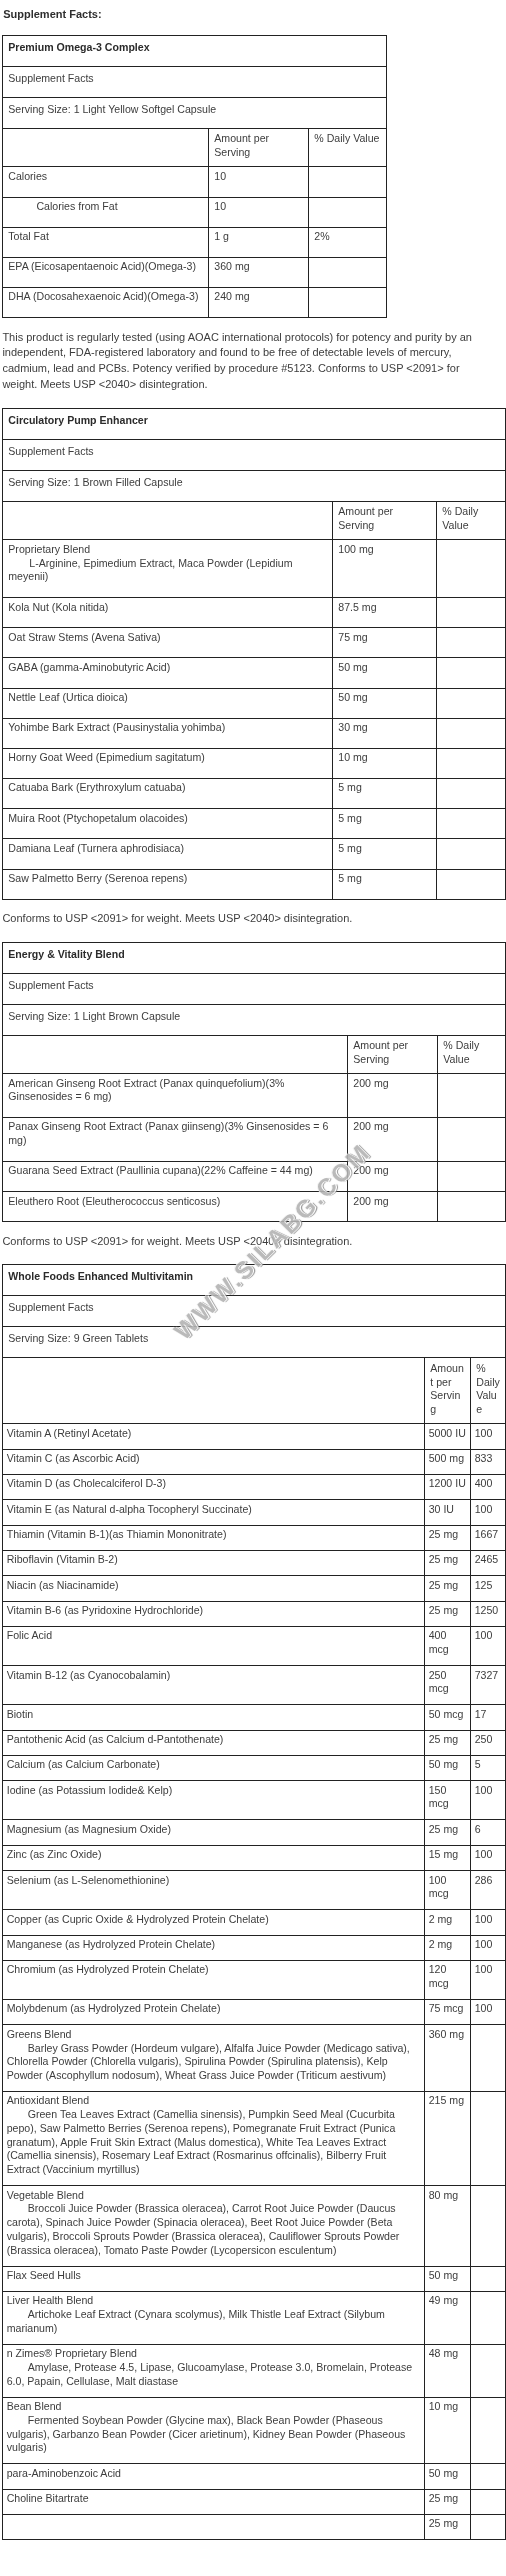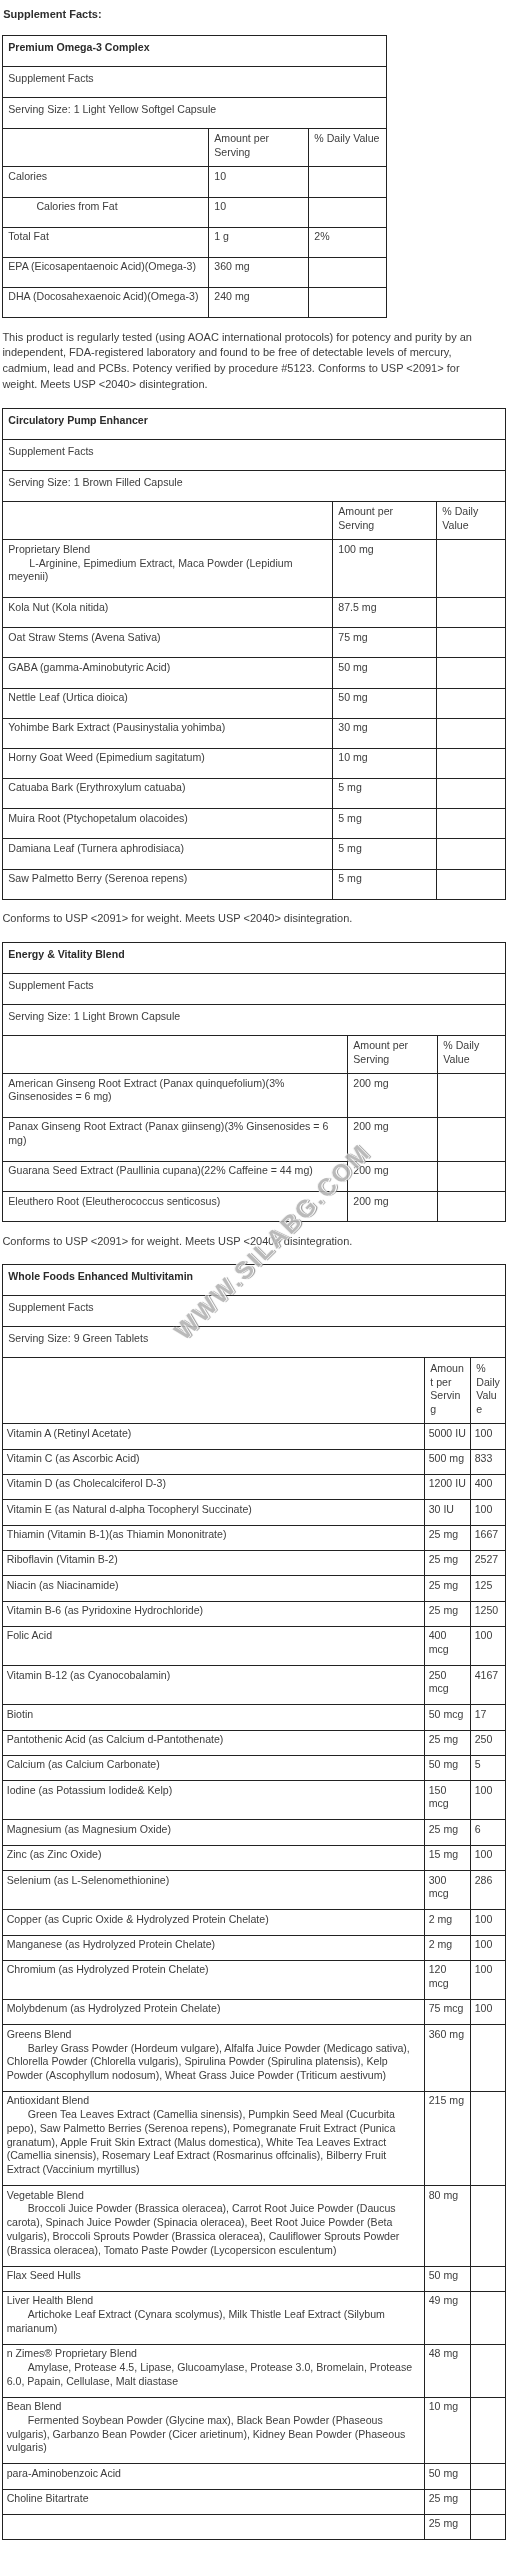--- a/index.html
+++ b/index.html
@@ -347,21 +347,21 @@
               <div>Thiamin (Vitamin B-1)(as Thiamin Mononitrate)</div>
             </td>
             <td class="amt">25 mg</td>
             <td class="dv">1667</td>
           </tr>
           <tr class="ing">
             <td class="name">
               <div>Riboflavin (Vitamin B-2)</div>
             </td>
             <td class="amt">25 mg</td>
-            <td class="dv">2527</td>
+            <td class="dv">2465</td>
           </tr>
           <tr class="ing">
             <td class="name">
               <div>Niacin (as Niacinamide)</div>
             </td>
             <td class="amt">25 mg</td>
             <td class="dv">125</td>
           </tr>
           <tr class="ing">
             <td class="name">
@@ -375,21 +375,21 @@
               <div>Folic Acid</div>
             </td>
             <td class="amt">400 mcg</td>
             <td class="dv">100</td>
           </tr>
           <tr class="ing">
             <td class="name">
               <div>Vitamin B-12 (as Cyanocobalamin)</div>
             </td>
             <td class="amt">250 mcg</td>
-            <td class="dv">4167</td>
+            <td class="dv">7327</td>
           </tr>
           <tr class="ing">
             <td class="name">
               <div>Biotin</div>
             </td>
             <td class="amt">50 mcg</td>
             <td class="dv">17</td>
           </tr>
           <tr class="ing">
             <td class="name">
@@ -423,21 +423,21 @@
             <td class="name">
               <div>Zinc (as Zinc Oxide)</div>
             </td>
             <td class="amt">15 mg</td>
             <td class="dv">100</td>
           </tr>
           <tr class="ing">
             <td class="name">
               <div>Selenium (as L-Selenomethionine)</div>
             </td>
-            <td class="amt">300 mcg</td>
+            <td class="amt">100 mcg</td>
             <td class="dv">286</td>
           </tr>
           <tr class="ing">
             <td class="name">
               <div>Copper (as Cupric Oxide &amp; Hydrolyzed Protein Chelate)</div>
             </td>
             <td class="amt">2 mg</td>
             <td class="dv">100</td>
           </tr>
           <tr class="ing">

